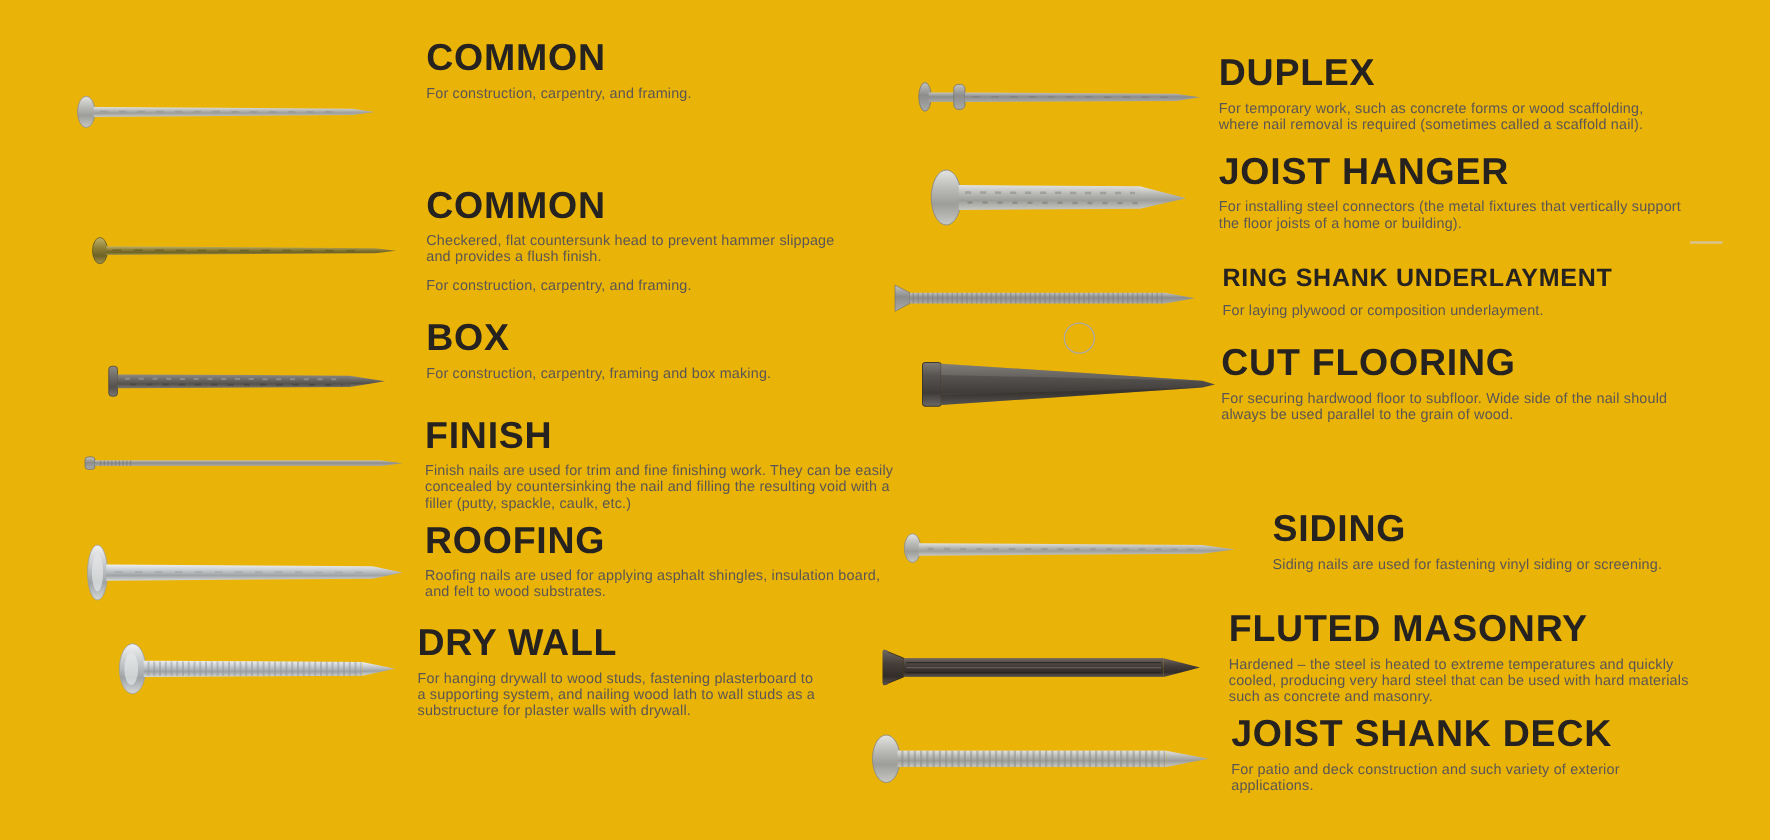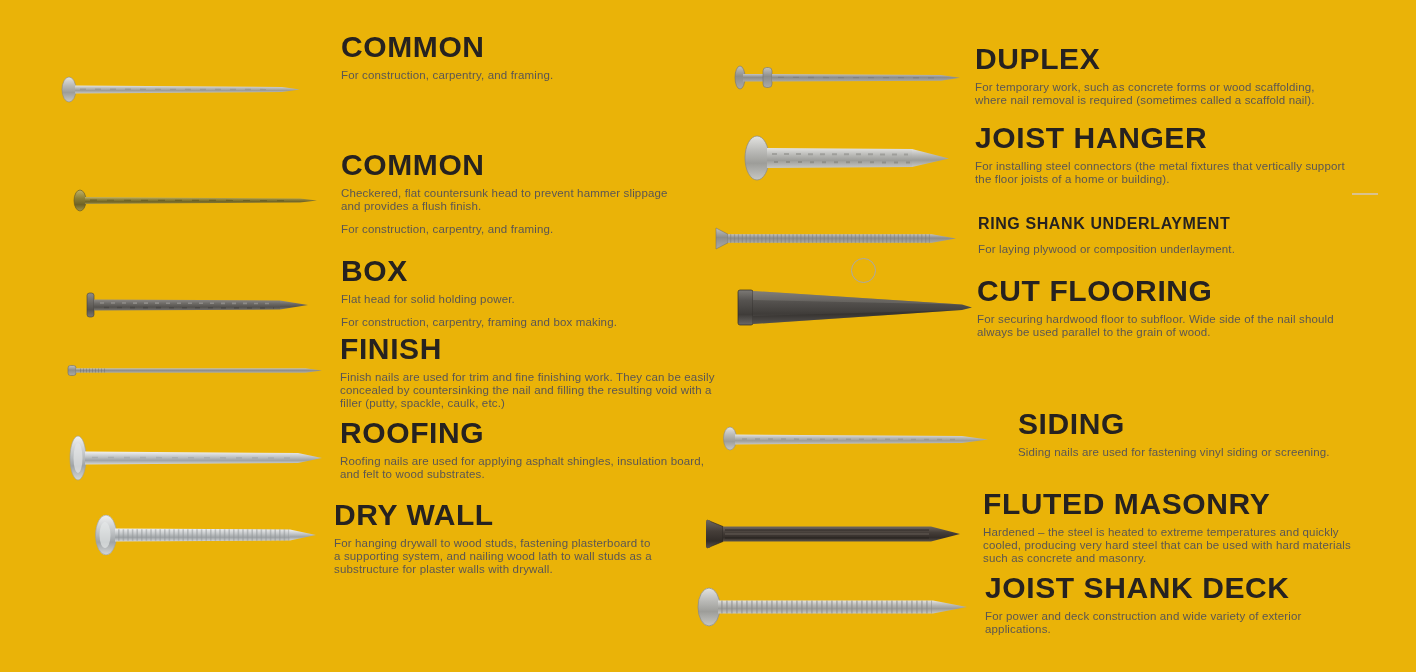--- a/index.html
+++ b/index.html
@@ -3,21 +3,21 @@
 <meta charset="utf-8">
 <style>
   html,body{margin:0;padding:0;background:#ffffff;}
   .canvas{position:relative;width:1416px;height:672px;background:#eab308;overflow:hidden;
           font-family:Liberation Sans, sans-serif;}
   .sec{position:absolute;width:420px;}
   .sec h2{margin:0 0 7px 0;font-size:30px;line-height:31px;font-weight:700;
           color:#262220;letter-spacing:0.6px;}
   .sec p{margin:0 0 10px 0;font-size:11.5px;line-height:12.8px;color:#5b5653;
          letter-spacing:0.15px;white-space:pre-line;}
-  .sec-underlayment h2{font-size:16px;line-height:25px;}
+  .sec-underlayment h2{font-size:20px;line-height:25px;}
   .nail{position:absolute;}
   .cursor-halo{position:absolute;left:851px;top:258px;width:23px;height:23px;
                border:1.5px solid #a8a8a8;border-radius:50%;background:transparent;}
   .divider{position:absolute;left:1352px;top:193px;width:26px;height:2px;background:#d9c28e;}
 </style>
 </head>
 <body>
 
 <div class="canvas">
 
@@ -169,21 +169,20 @@
 
   <div class="sec sec-sinker" style="left:341px;top:149px">
     <h2>COMMON</h2>
     <p>Checkered, flat countersunk head to prevent hammer slippage
 and provides a flush finish.</p>
     <p>For construction, carpentry, and framing.</p>
   </div>
 
   <div class="sec sec-box" style="left:341px;top:255px">
     <h2>BOX</h2>
-    <p>Flat head for solid holding power.</p>
     <p>For construction, carpentry, framing and box making.</p>
   </div>
 
   <div class="sec sec-finish" style="left:340px;top:333px">
     <h2>FINISH</h2>
     <p>Finish nails are used for trim and fine finishing work. They can be easily
 concealed by countersinking the nail and filling the resulting void with a
 filler (putty, spackle, caulk, etc.)</p>
   </div>
 
@@ -230,20 +229,20 @@
 
   <div class="sec sec-fluted" style="left:983px;top:488px">
     <h2>FLUTED MASONRY</h2>
     <p>Hardened – the steel is heated to extreme temperatures and quickly
 cooled, producing very hard steel that can be used with hard materials
 such as concrete and masonry.</p>
   </div>
 
   <div class="sec sec-deck" style="left:985px;top:572px">
     <h2>JOIST SHANK DECK</h2>
-    <p>For power and deck construction and wide variety of exterior
+    <p>For patio and deck construction and such variety of exterior
 applications.</p>
   </div>
 
   <div class="cursor-halo"></div>
   <div class="divider"></div>
 
 </div>
 
 </body></html>

